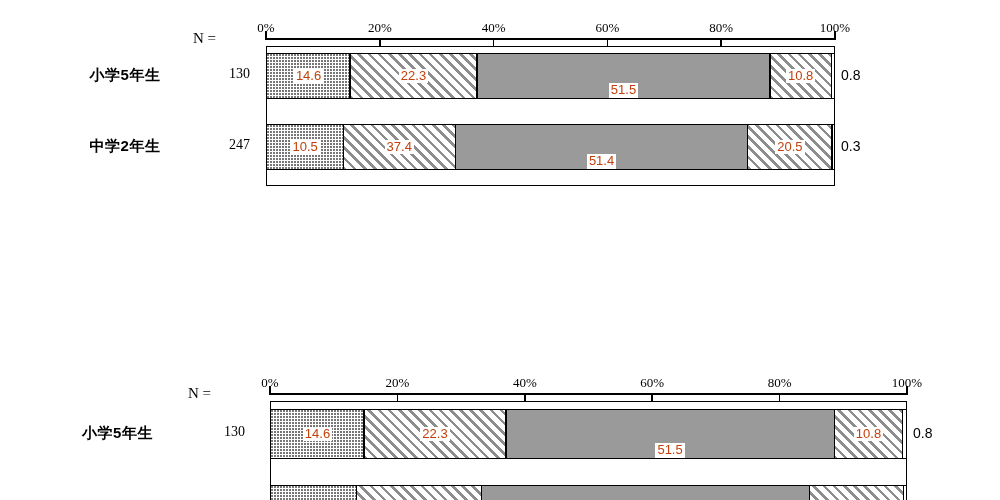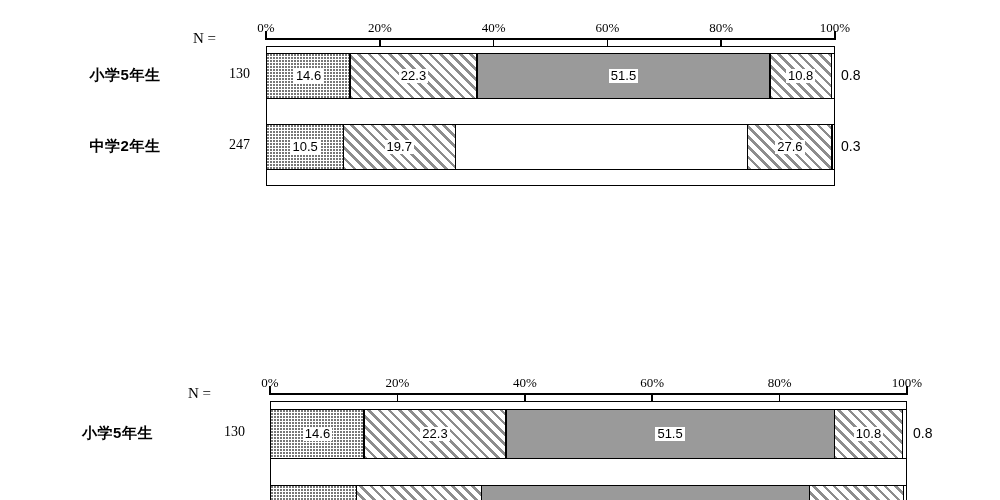--- a/index.html
+++ b/index.html
@@ -119,29 +119,29 @@
   
   .pat-hatch {
     background-color: #ffffff;
     background-image: repeating-linear-gradient(
       45deg,
       #8d8d8d 0px, #8d8d8d 2.6px,
       #ffffff 2.6px, #ffffff 7.2px
     );
   }
   
-  .pat-solid { background-color: #9a9a9a; }
+  .pat-solid { background-color: #9a9a9a; align-items: flex-end; }
   
   .pat-none { background-color: #ffffff; }
 
   .seg-value {
     font-family: "Liberation Sans", sans-serif;
     font-size: 13px;
     font-weight: 400;
-    color: #000000;
+    color: #c2410c;
     background: #fff;
     padding: 0px 2px;
     line-height: 1.15;
     white-space: nowrap;
     z-index: 2;
   }
   .outside-value {
     position: absolute;
     font-family: "Liberation Sans", sans-serif;
     font-size: 14px;
@@ -190,26 +190,29 @@
       <div class="seg-div" style="left: 563.848px;"></div>
     </div>
     <div class="outside-value" style="left: 841px; top: 67px;">0.8</div>
     <div class="row-label" style="left: 40px; width: 170px; top: 137px;">中学2年生</div>
     <div class="row-n" style="left: 185px; width: 65px; top: 137px;">247</div>
     <div class="bar" style="left: 266px; top: 124px; width: 569px; height: 46px;">
       <div class="seg pat-dot" style="left: 0px; width: 76.246px;">
         <span class="seg-value">10.5</span>
       </div>
       <div class="seg pat-hatch" style="left: 76.246px; width: 112.093px;">
-        <span class="seg-value">19.7</span>
+        <span class="seg-value">37.4</span>
       </div>
       <div class="seg-div" style="left: 75.646px;"></div>
+      <div class="seg pat-solid" style="left: 188.339px; width: 292.466px;">
+        <span class="seg-value">51.4</span>
+      </div>
       <div class="seg-div" style="left: 187.739px;"></div>
       <div class="seg pat-hatch" style="left: 480.805px; width: 84.212px;">
-        <span class="seg-value">27.6</span>
+        <span class="seg-value">20.5</span>
       </div>
       <div class="seg-div" style="left: 480.205px;"></div>
       <div class="seg pat-none" style="left: 565.017px; width: 3.983px;"></div>
       <div class="seg-div" style="left: 564.417px;"></div>
     </div>
     <div class="outside-value" style="left: 841px; top: 138px;">0.3</div>
   </div>
 
 <div class="chart-block" id="chart-bottom">
     <div class="n-header" style="left: 188px; top: 205px;">N =</div>

